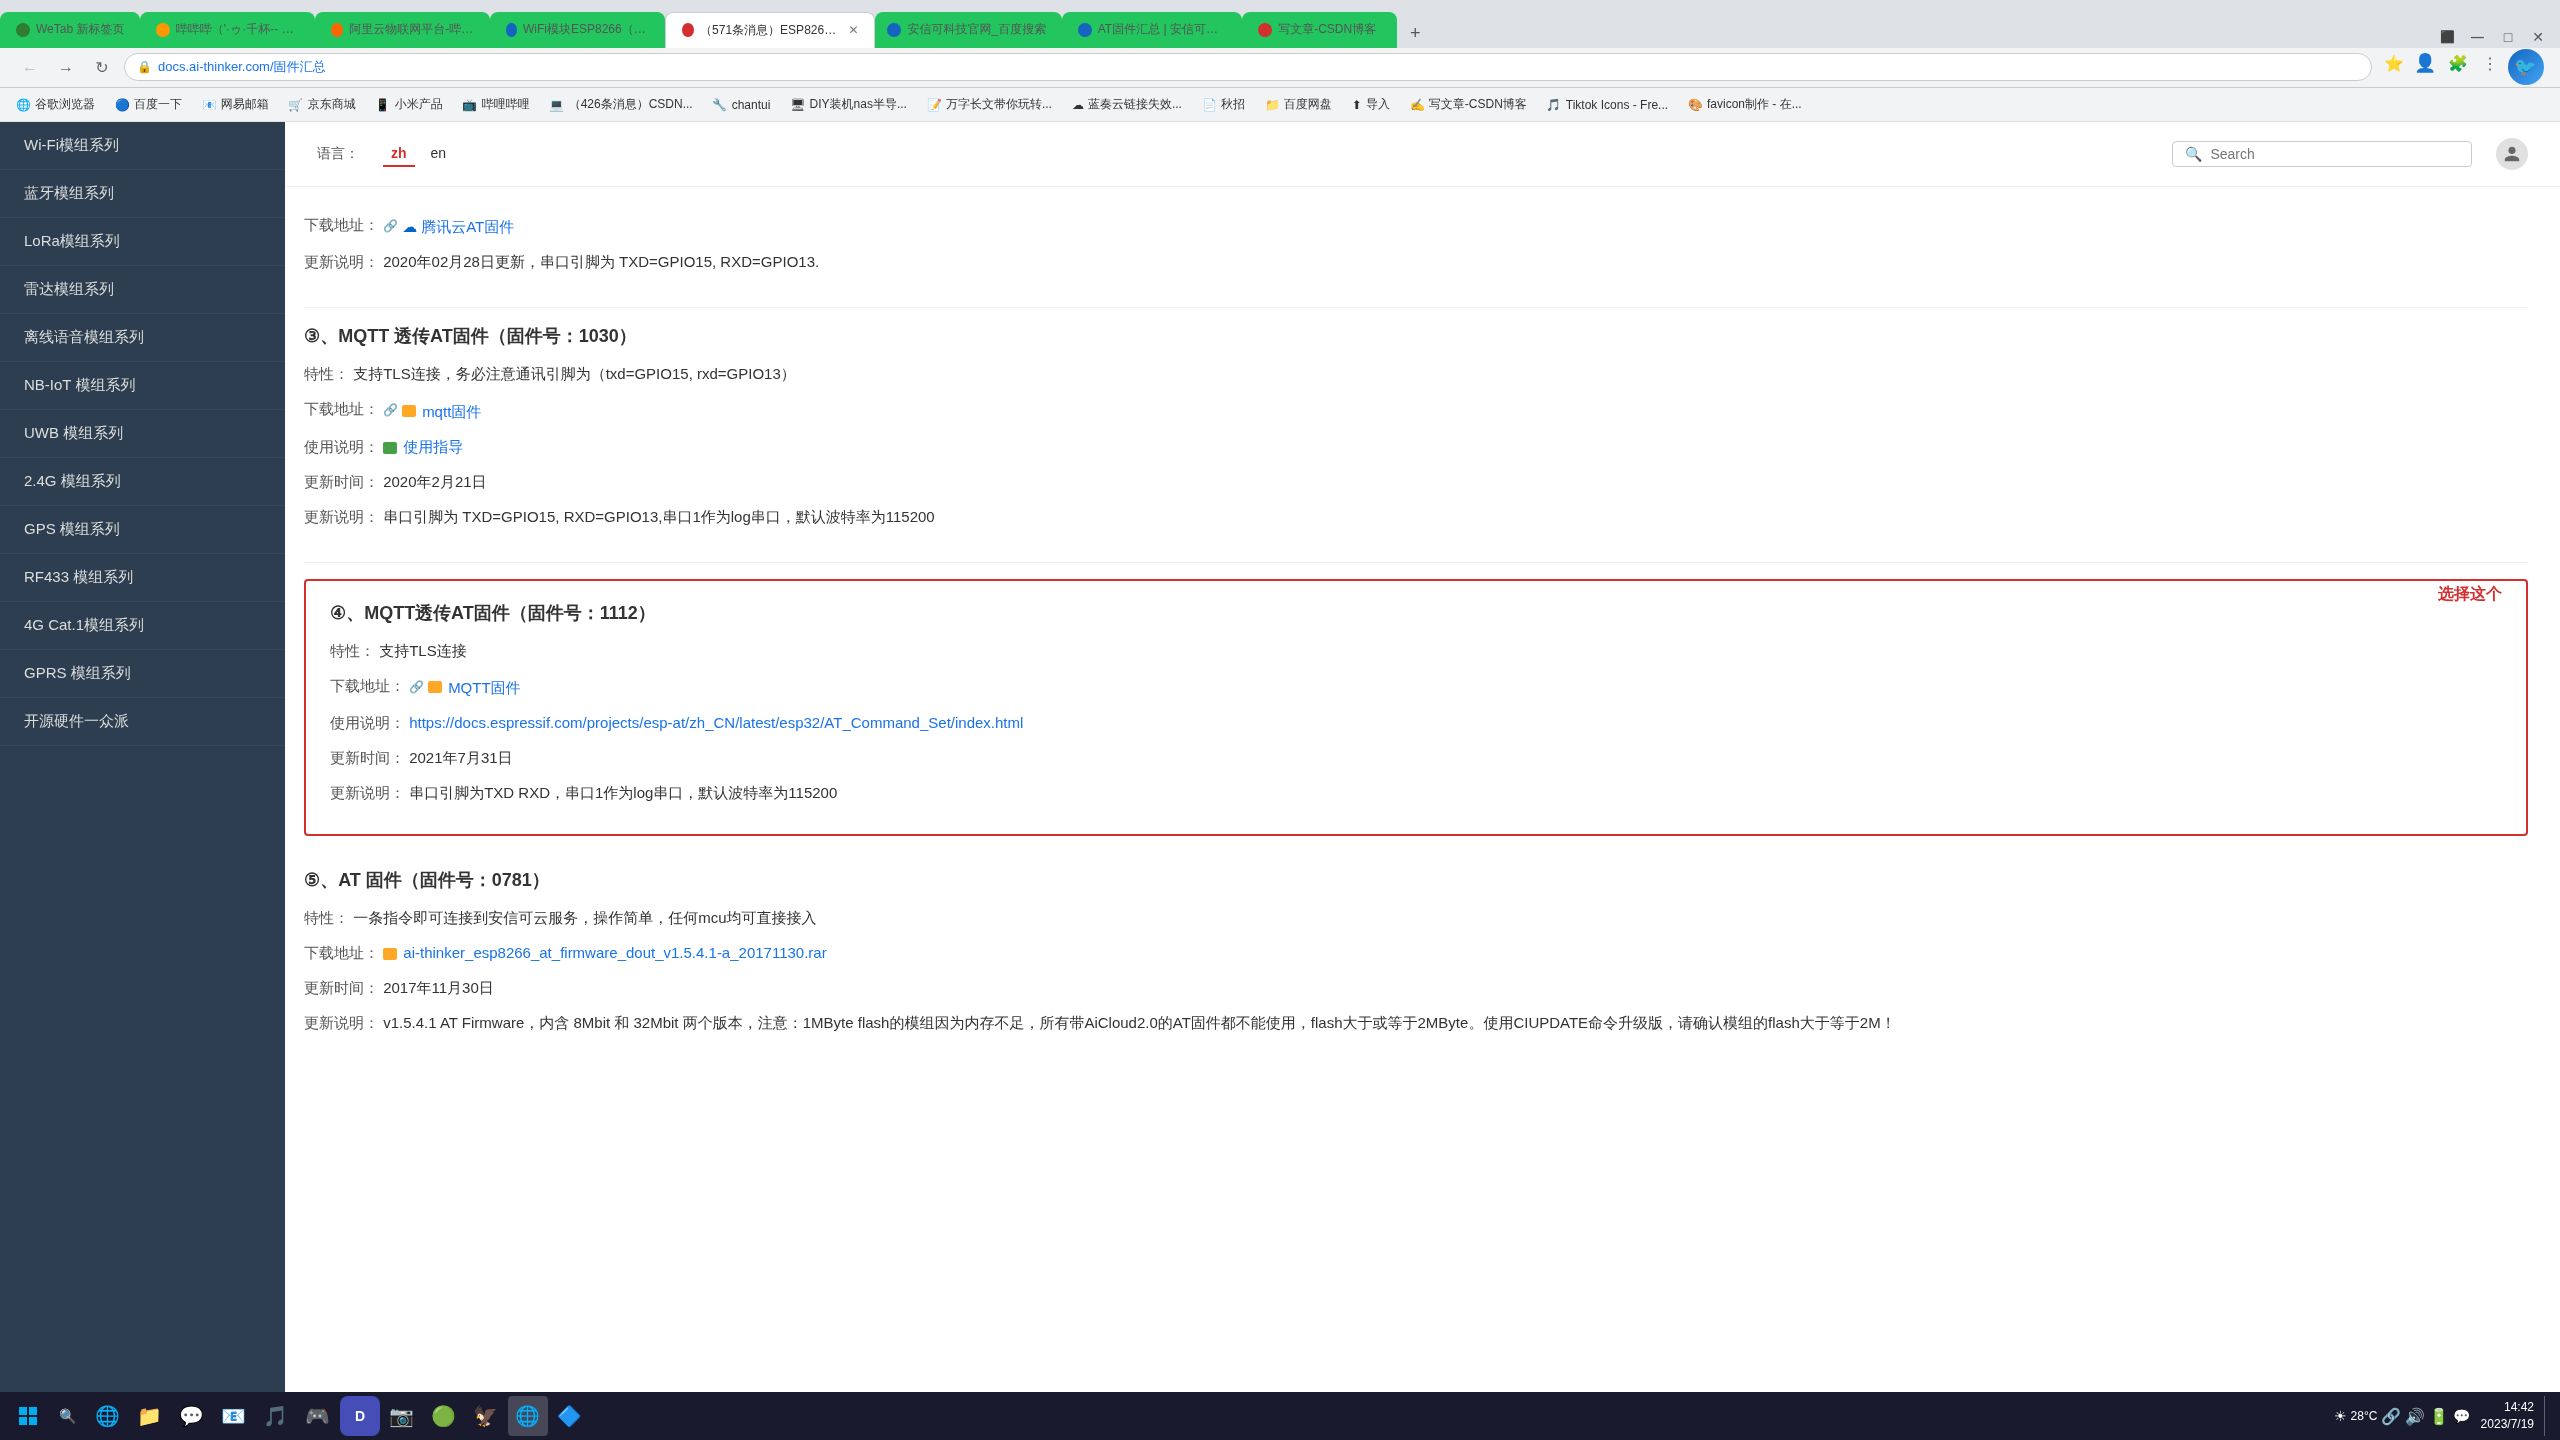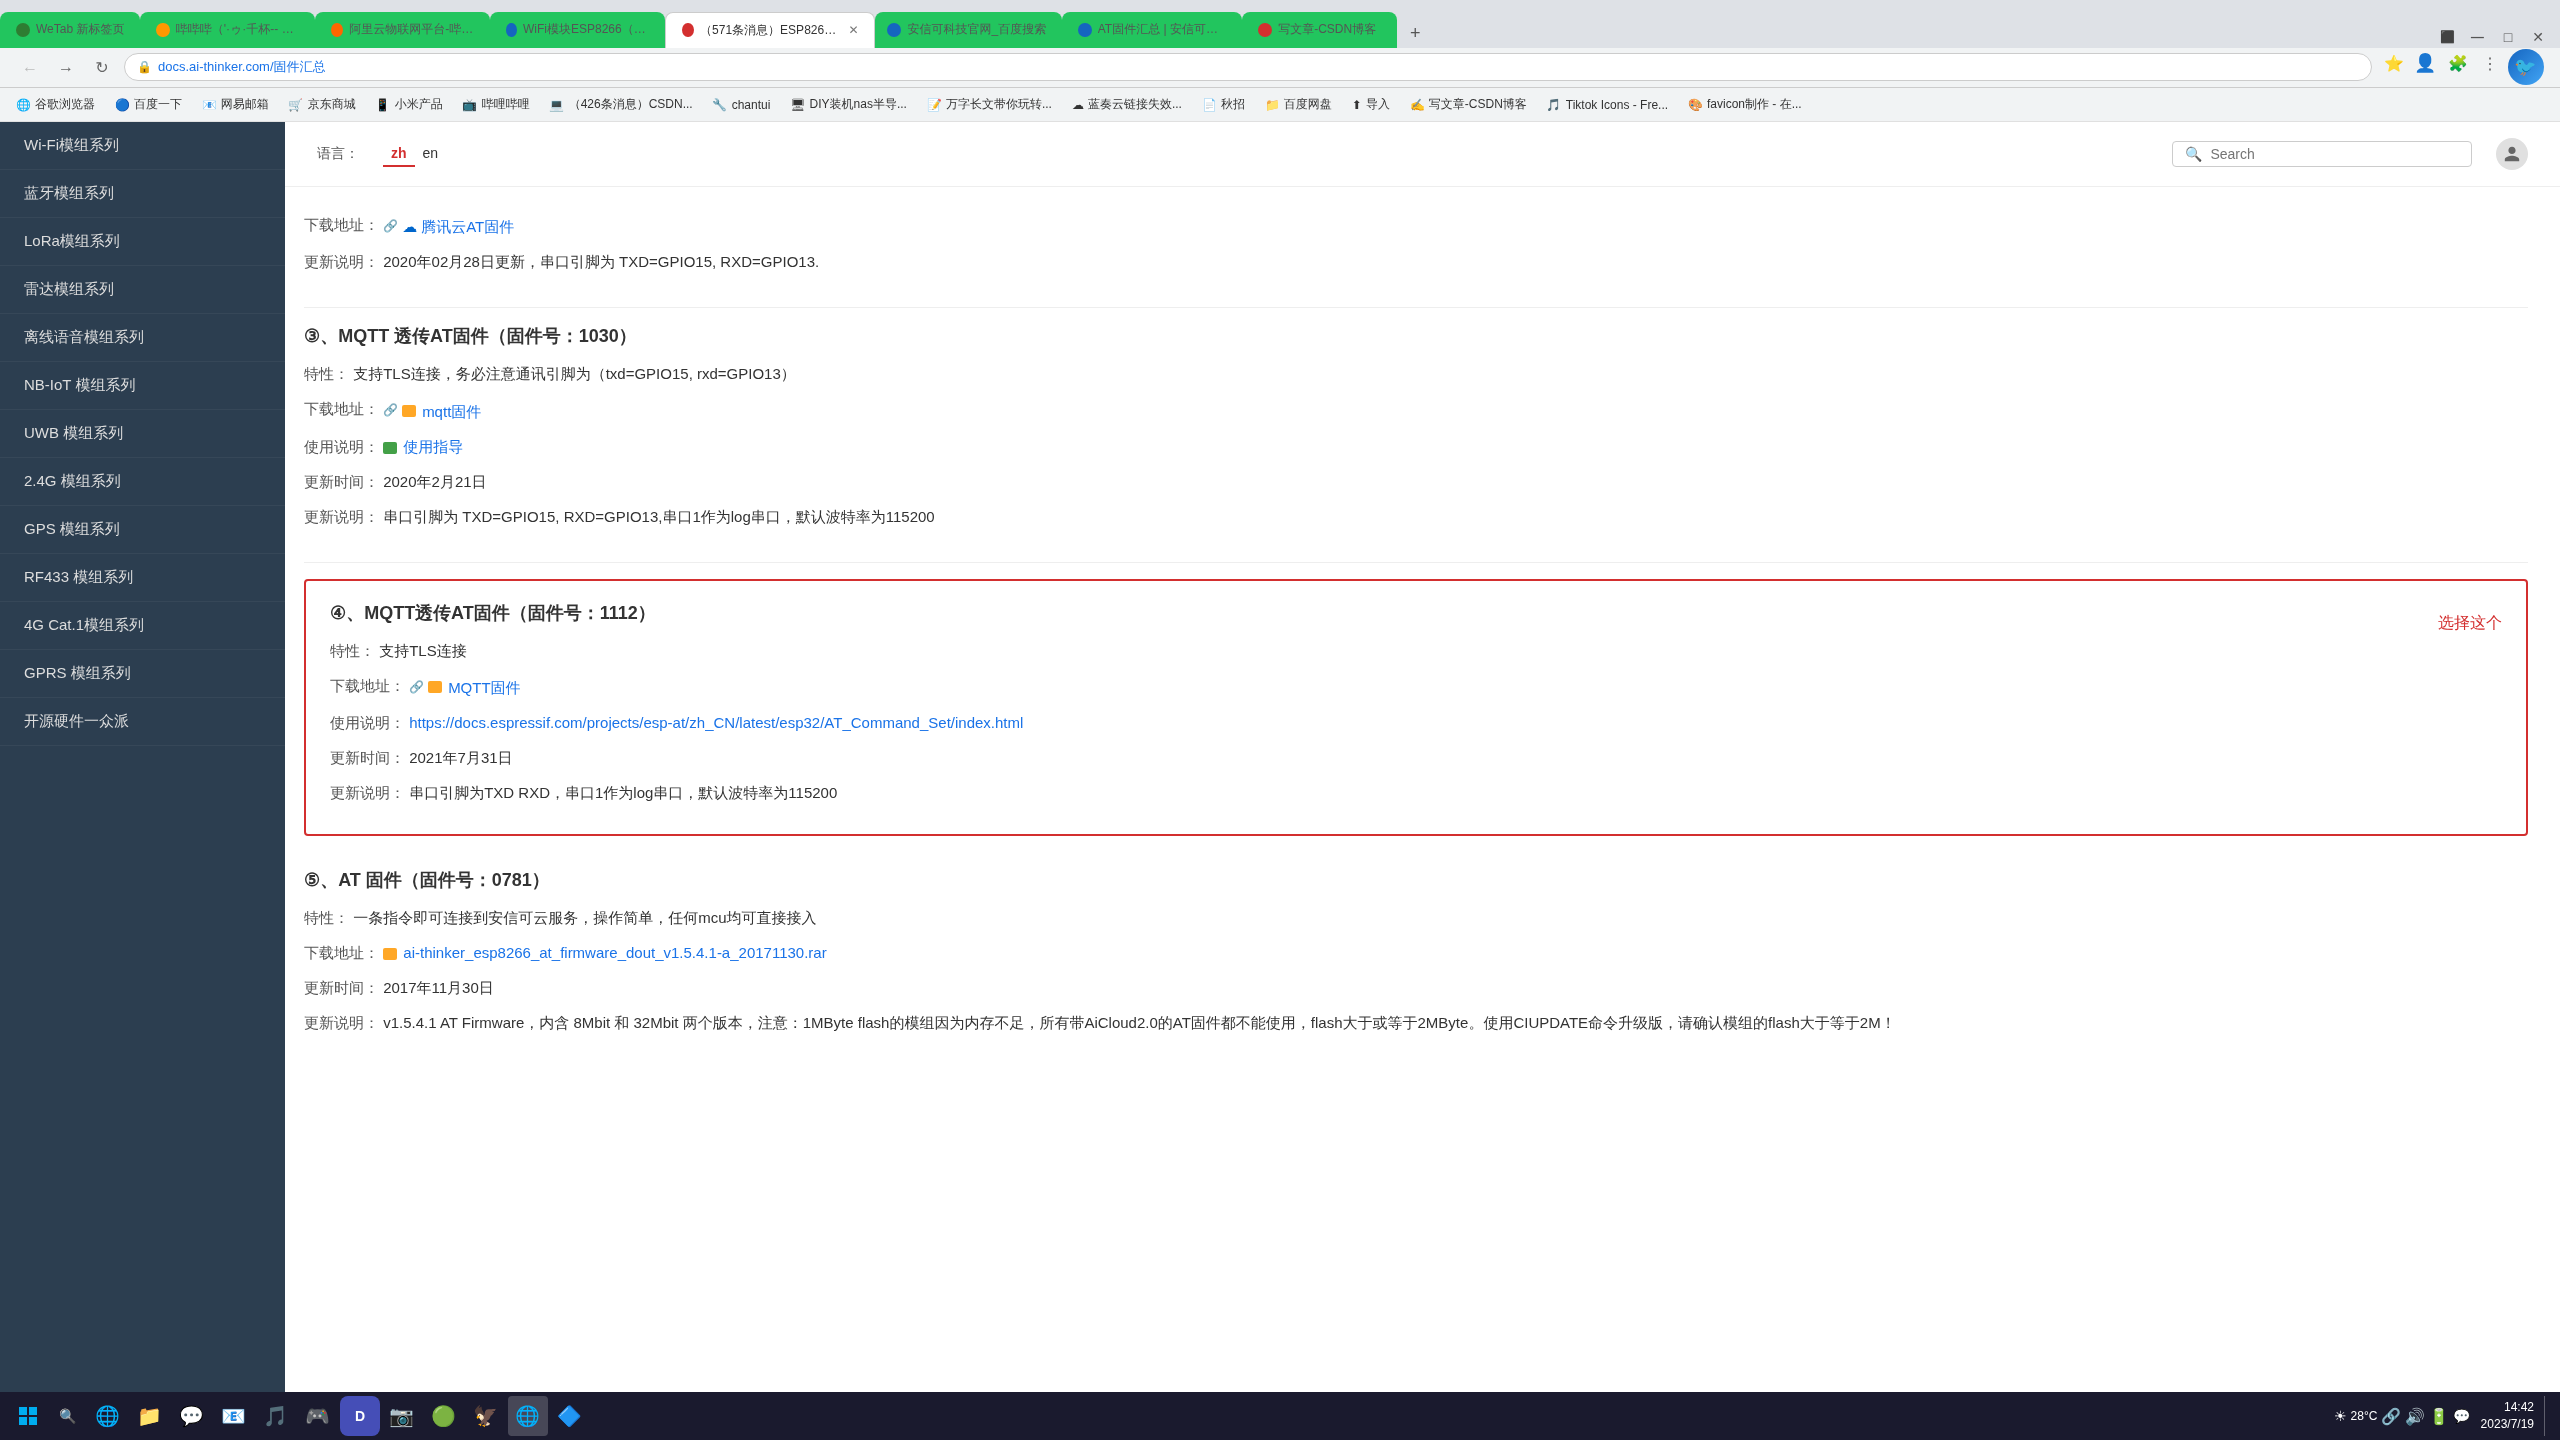--- a/index.html
+++ b/index.html
@@ -34,37 +34,37 @@
     .logo-circle { width: 120px; height: 120px; border-radius: 50%; background: radial-gradient(circle, #0099cc, #006699); display: flex; align-items: center; justify-content: center; border: 4px solid #0099cc; position: relative; overflow: hidden; }
     .logo-brand { margin-top: 10px; font-size: 16px; color: #fff; font-weight: bold; }
 
     .sidebar-menu { flex: 1; }
     .sidebar-item { padding: 14px 24px; font-size: 15px; color: #ddd; cursor: pointer; border-bottom: 1px solid rgba(255,255,255,0.05); }
 
     
     .content-area { flex: 1; overflow-y: auto; background: #fff; }
 
     .content-header { display: flex; align-items: center; padding: 16px 32px; border-bottom: 1px solid #eee; gap: 24px; }
-    .lang-selector { display: flex; }
+    .lang-selector { display: flex; gap: 8px; }
     .lang-btn { padding: 4px 8px; font-size: 14px; cursor: pointer; color: #333; border-bottom: 2px solid transparent; }
     .lang-btn.active { color: #d32f2f; border-bottom: 2px solid #d32f2f; font-weight: bold; }
     .search-box { margin-left: auto; display: flex; align-items: center; border: 1px solid #ccc; border-radius: 4px; padding: 4px 12px; gap: 8px; width: 300px; }
     .search-box input { border: none; outline: none; font-size: 14px; width: 100%; background: transparent; }
     .user-icon { width: 32px; height: 32px; border-radius: 50%; background: #e0e0e0; display: flex; align-items: center; justify-content: center; cursor: pointer; }
 
     .content-body { padding: 24px 32px; }
 
     .section { margin-bottom: 32px; }
     .section-title { font-size: 18px; font-weight: bold; color: #333; margin-bottom: 12px; }
     .section-row { margin-bottom: 8px; font-size: 15px; color: #333; line-height: 1.8; }
     .section-row .label { color: #555; }
     .section-row a { color: #1a73e8; text-decoration: none; }
 
     .highlighted-section { border: 2px solid #d32f2f; border-radius: 4px; padding: 20px 24px; margin-bottom: 32px; position: relative; background: #fff; }
-    .highlight-badge { position: absolute; top: 32px; right: 24px; color: #d32f2f; font-size: 16px; font-weight: normal; cursor: pointer; }
+    .highlight-badge { position: absolute; top: 3px; right: 24px; color: #d32f2f; font-size: 16px; font-weight: bold; cursor: pointer; }
 
     .link-blue { color: #1565c0; text-decoration: none; }
     .link-green { color: #2e7d32; text-decoration: none; }
 
     .divider { height: 1px; background: #eee; margin: 16px 0; }
 
     
     .taskbar { position: fixed; bottom: 0; left: 0; right: 0; height: 48px; background: #1a1a2e; display: flex; align-items: center; padding: 0 8px; gap: 2px; z-index: 9999; }
     .taskbar-start { width: 40px; height: 40px; display: flex; align-items: center; justify-content: center; cursor: pointer; }
     .taskbar-search { width: 36px; height: 36px; display: flex; align-items: center; justify-content: center; cursor: pointer; color: #fff; }

